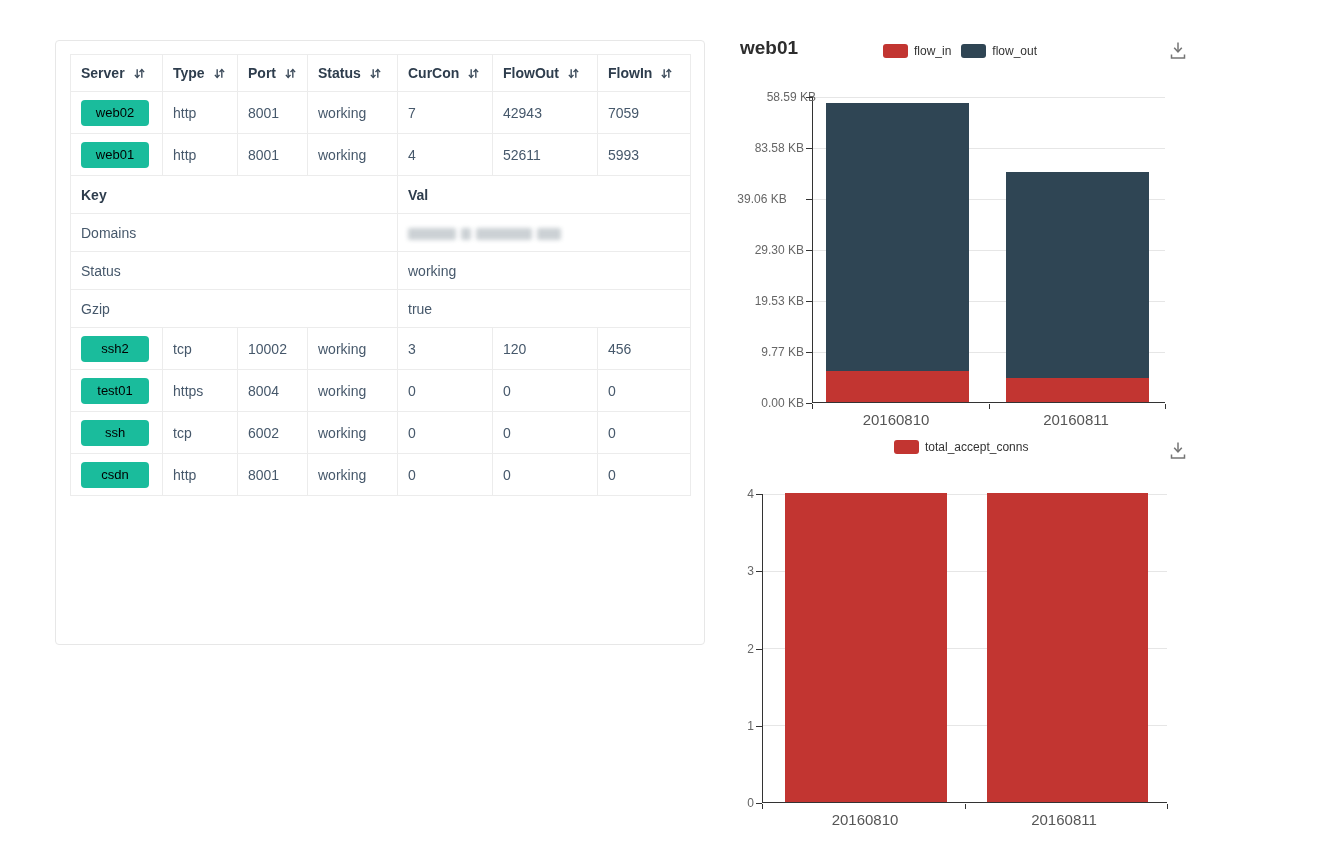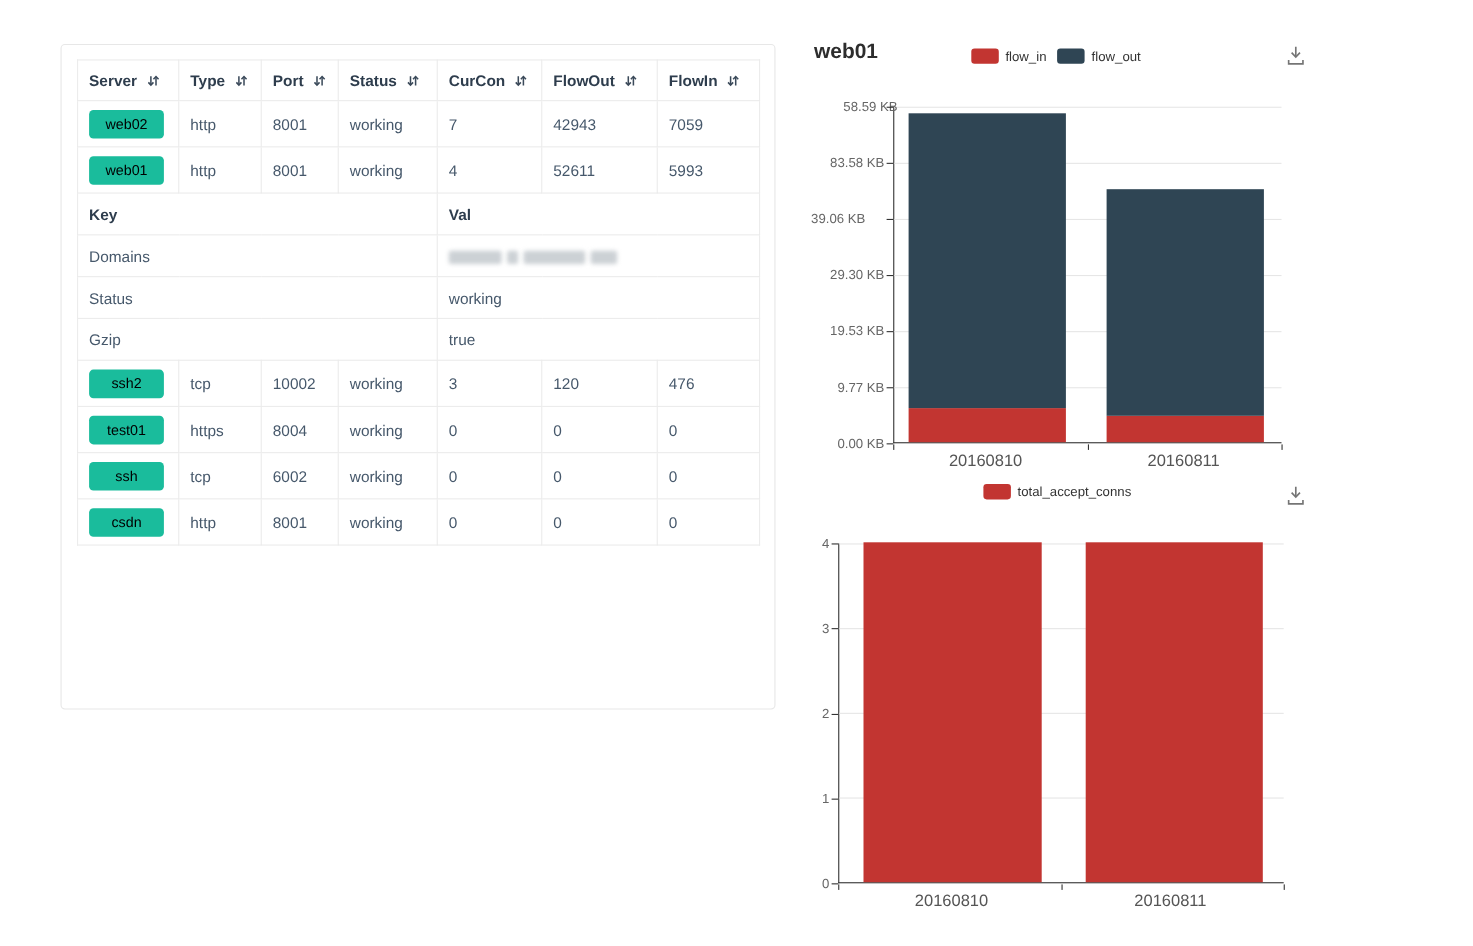--- a/index.html
+++ b/index.html
@@ -191,21 +191,21 @@
         </tr>
       </tbody>
     <tbody id="rows-bottom">
         <tr class="data-row">
           <td><span class="server-badge" style="background: rgb(26, 188, 156);">ssh2</span></td>
           <td>tcp</td>
           <td>10002</td>
           <td>working</td>
           <td>3</td>
           <td>120</td>
-          <td>476</td>
+          <td>456</td>
         </tr>
         <tr class="data-row">
           <td><span class="server-badge" style="background: rgb(26, 188, 156);">test01</span></td>
           <td>https</td>
           <td>8004</td>
           <td>working</td>
           <td>0</td>
           <td>0</td>
           <td>0</td>
         </tr>

